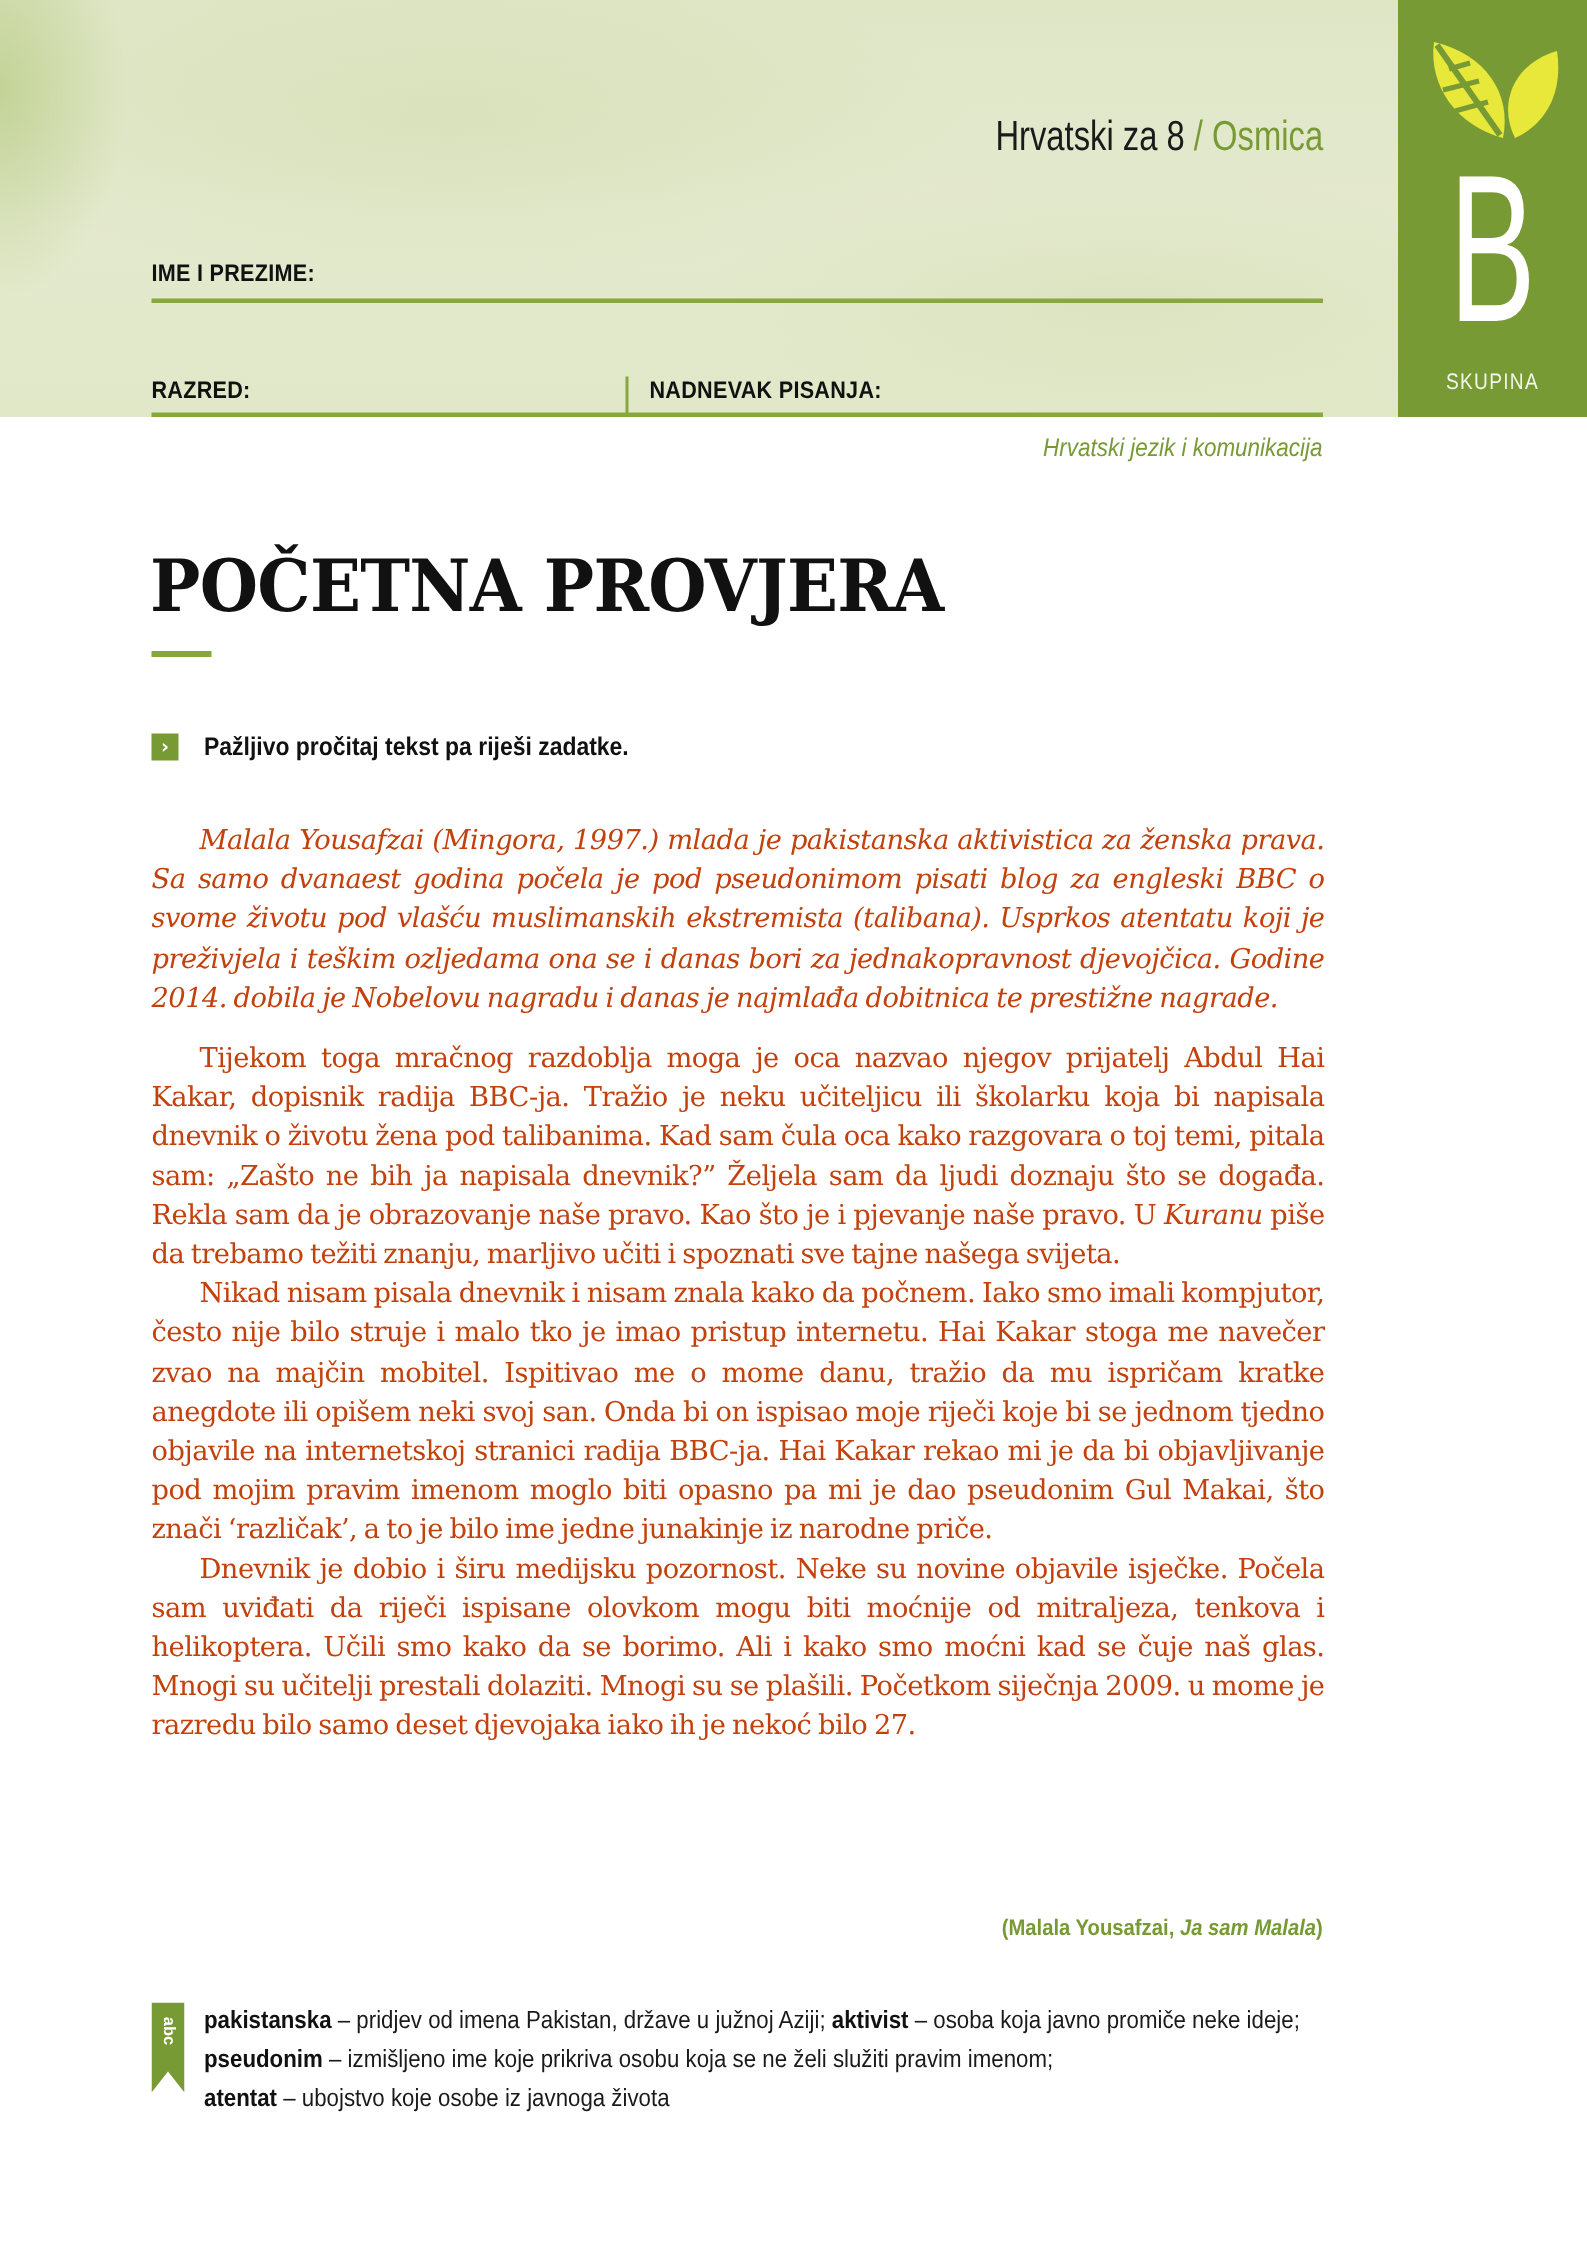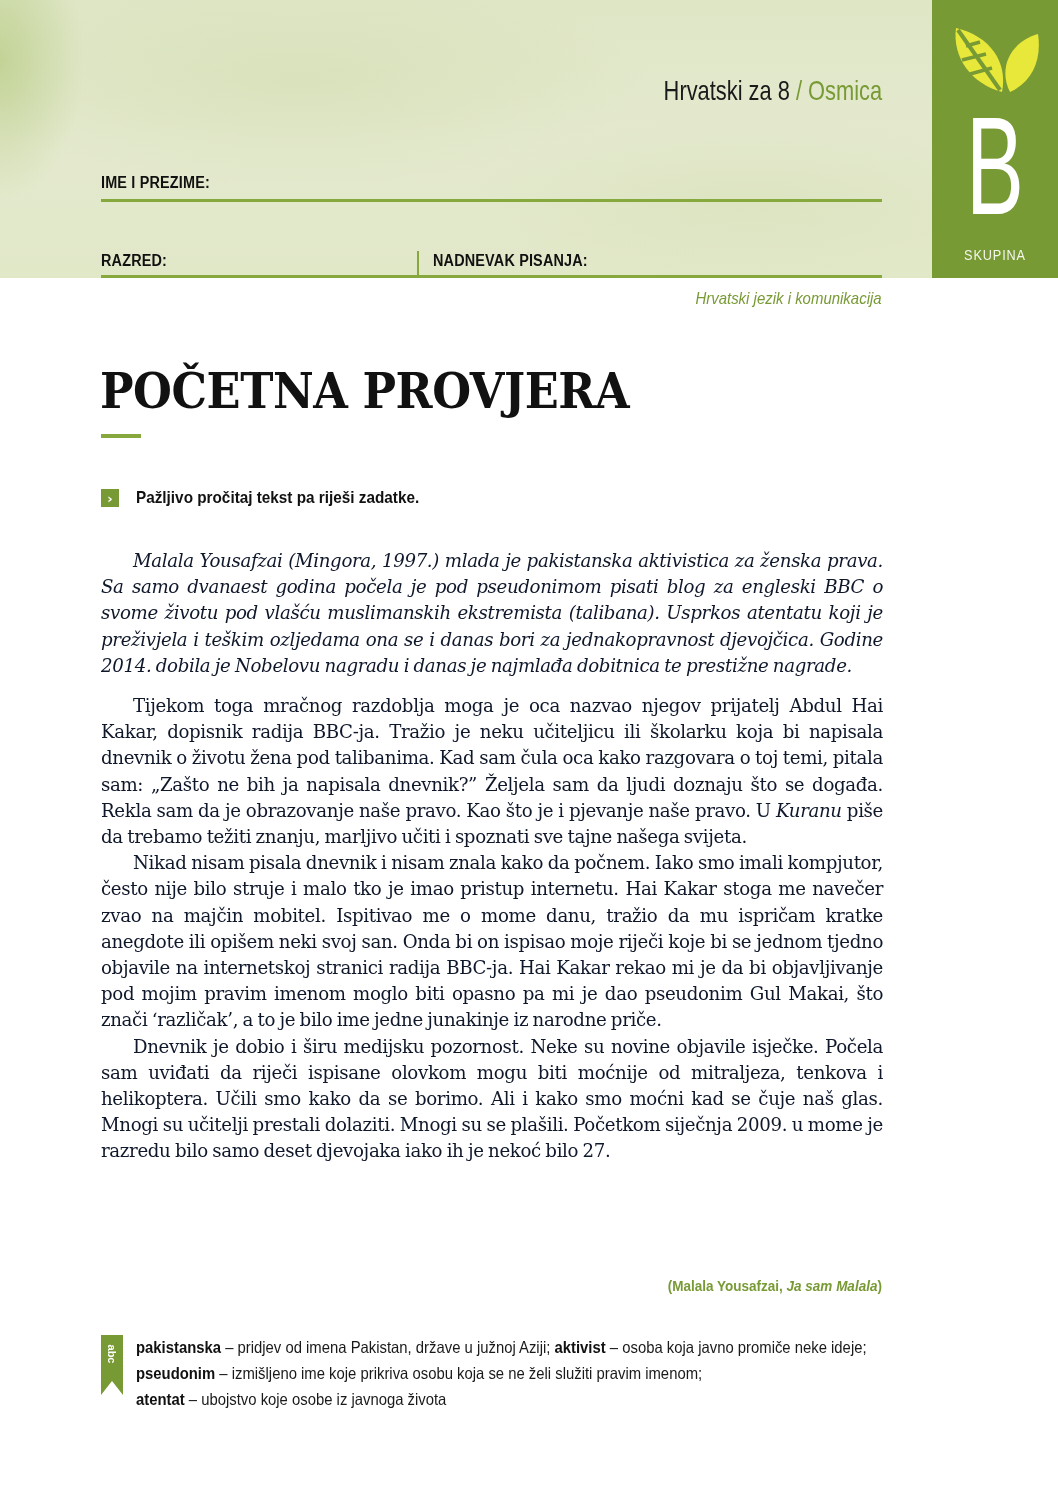--- a/index.html
+++ b/index.html
@@ -63,21 +63,21 @@
       width: 18px; height: 18px; background: #789a35; color: #fff; display: flex;
       align-items: center; justify-content: center; font-family: "DejaVu Sans", sans-serif;
       font-size: 13px; font-weight: bold; line-height: 1;
     }
     .instruction .text {
       margin-left: 17px; font-family: "Liberation Sans", sans-serif; font-weight: bold;
       font-size: 17px; color: #111; transform: scaleX(0.9); transform-origin: left center; white-space: nowrap;
     }
     .body-text {
       position: absolute; left: 101px; top: 548px; width: 782px;
-      font-family: "DejaVu Serif", serif; font-size: 18.2px; line-height: 26.2px; color: #0f172a;
+      font-family: "DejaVu Serif", serif; font-size: 18.2px; line-height: 26.2px; color: #c2410c;
     }
     .body-text p { margin: 0; text-indent: 32px; text-align: justify; text-align-last: left; letter-spacing: -0.35px; word-spacing: -1px; }
     .body-text p.intro { font-style: italic; margin-bottom: 14px; }
     .source {
       position: absolute; right: 176px; top: 1277px; font-family: "Liberation Sans", sans-serif;
       font-weight: bold; font-size: 15px; color: #789a35; white-space: nowrap;
       transform: scaleX(0.9); transform-origin: right center;
     }
     .glossary-marker { position: absolute; left: 101px; top: 1335px; width: 22px; height: 60px; }
     .glossary-marker .abc {

